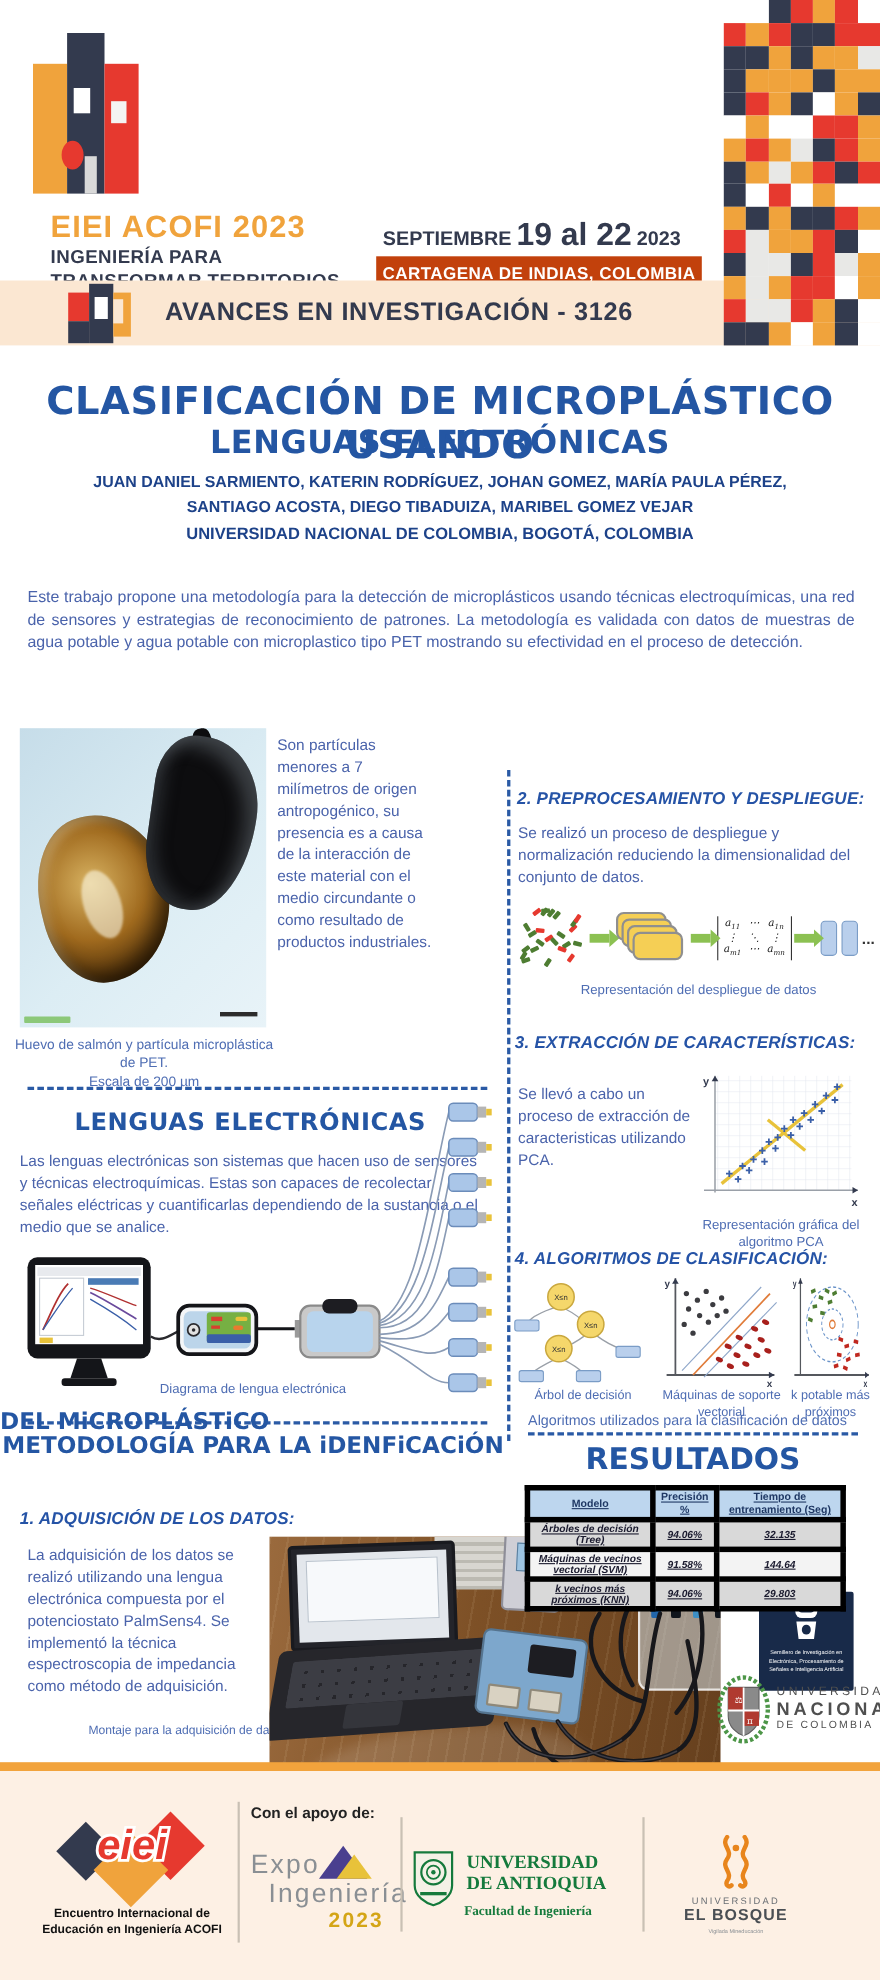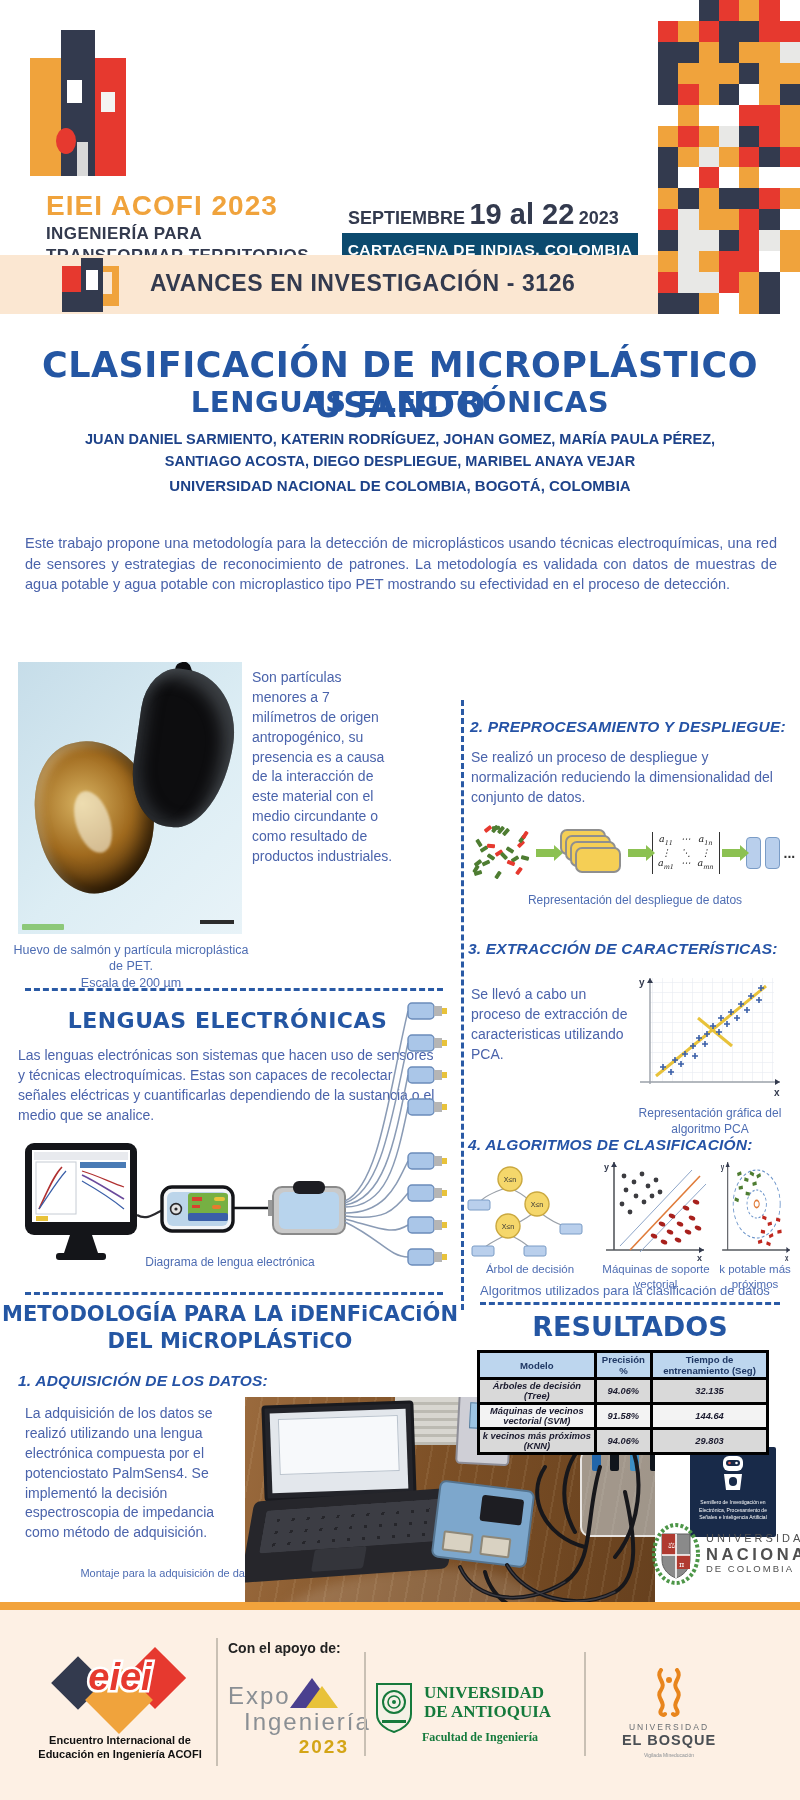--- a/index.html
+++ b/index.html
@@ -8,21 +8,21 @@
   .abs { position:absolute; }
 
   
   .logo-part { position:absolute; }
   .brand-title { font-size:28px; font-weight:bold; color:#f0a33c; letter-spacing:1px; }
   .brand-sub { font-size:17px; font-weight:bold; color:#333a4e; line-height:1.18; letter-spacing:.4px; }
   .date-row { color:#333a4e; font-weight:bold; white-space:nowrap; }
   .date-pre { font-size:18px; }
   .date-days { font-size:29px; }
   .date-year { font-size:18px; }
-  .loc-box { background:#0c4a6e; color:#ffffff; font-weight:bold; font-size:15.5px;
+  .loc-box { background:#c2410c; color:#ffffff; font-weight:bold; font-size:15.5px;
              display:flex; align-items:center; justify-content:center; letter-spacing:.4px; }
   .mosaic { display:grid; grid-template-columns:repeat(7,1fr); grid-auto-rows:1fr; z-index:3; }
   .band { background:#fbe7d2; }
   .band-text { font-size:23px; font-weight:bold; color:#333a4e; letter-spacing:.6px; }
 
   
   .display { font-family:"DejaVu Sans", sans-serif; font-weight:bold; color:#2456a3; }
   .title-1 { font-size:35px; letter-spacing:.5px; text-align:center; }
   .title-2 { font-size:29px; letter-spacing:.5px; text-align:center; }
   .authors { font-size:14.5px; font-weight:bold; color:#1d4289; text-align:center; line-height:1.55; }
@@ -48,21 +48,21 @@
   .matrix { display:flex; align-items:center; flex:none; font-family:"DejaVu Serif", serif; }
   .matrix-grid { display:grid; grid-template-columns:auto auto auto; gap:0 7px;
                  border-left:1.6px solid #333; border-right:1.6px solid #333; padding:2px 5px; }
   .mcell { font-size:9.5px; font-style:italic; color:#222; text-align:center; line-height:1.15; }
   .mcell sub { font-size:6.5px; }
   .bluebar { width:15px; height:32px; background:#b9cfec; border:1.5px solid #7a9cc6; border-radius:4px; margin-right:4px; flex:none; }
   .ellips { font-size:14px; color:#333; font-weight:bold; }
 
   
   table.results { border-collapse:collapse; width:292px; font-size:9.3px; }
-  table.results th, table.results td { border:3px solid #000000; text-align:center; padding:1px 2px; }
+  table.results th, table.results td { border:5px solid #000000; text-align:center; padding:1px 2px;text-decoration:underline; }
   table.results th { background:#bdd6ee; color:#1f3864; font-weight:bold; font-size:9.6px; }
   table.results td { font-style:italic; font-weight:bold; color:#1a1a2e; }
   table.results tr:nth-child(odd) td { background:#d9d9d9; }
   table.results tr:nth-child(even) td { background:#f3f3f3; }
 
   
   .micro-photo { background:linear-gradient(135deg,#c6dde9 0%,#dcedf4 55%,#e8f3f8 100%); overflow:hidden; }
   .egg { position:absolute; left:18px; top:78px; width:118px; height:152px;
          background:radial-gradient(circle at 42% 40%, #d8b362 0%, #a06a1e 45%, #4a2c08 80%, #241302 100%);
          border-radius:46% 54% 58% 42% / 52% 48% 55% 45%; transform:rotate(-14deg);
@@ -268,21 +268,21 @@
     <div class="logo-part" style="left:19px; top:0; width:22px; height:54px; background:#333a4e;"></div>
     <div class="logo-part" style="left:24px; top:12px; width:12px; height:20px; background:#ffffff;"></div>
     <div class="logo-part" style="left:41px; top:8px; width:16px; height:40px; background:#f0a33c;"></div>
     <div class="logo-part" style="left:41px; top:14px; width:9px; height:22px; background:#fbe7d2;"></div>
   </div>
   <div class="abs band-text" style="left:150px; top:270px; z-index:2;">AVANCES EN INVESTIGACIÓN -  3126</div>
 
   <div class="abs display title-1" style="left:0; top:345px; width:800px;">CLASIFICACIÓN DE MICROPLÁSTICO USANDO</div>
   <div class="abs display title-2" style="left:0; top:385px; width:800px;">LENGUAS ELECTRÓNICAS</div>
   <div class="abs authors" style="left:0; top:428px; width:800px;">JUAN DANIEL SARMIENTO, KATERIN RODRÍGUEZ, JOHAN GOMEZ, MARÍA PAULA PÉREZ,</div>
-  <div class="abs authors" style="left:0; top:450px; width:800px;">SANTIAGO ACOSTA, DIEGO DESPLIEGUE, MARIBEL ANAYA VEJAR</div>
+  <div class="abs authors" style="left:0; top:450px; width:800px;">SANTIAGO ACOSTA, DIEGO TIBADUIZA, MARIBEL GOMEZ VEJAR</div>
   <div class="abs affil" style="left:0; top:477px; width:800px;">UNIVERSIDAD NACIONAL DE COLOMBIA, BOGOTÁ, COLOMBIA</div>
 
   <div class="abs body-text just" style="left:25px; top:533px; width:752px; font-size:14.5px;">Este trabajo propone una metodología para la detección de microplásticos usando técnicas electroquímicas, una red de sensores y estrategias de reconocimiento de patrones. La metodología es validada con datos de muestras de agua potable y agua potable con microplastico tipo PET mostrando su efectividad en el proceso de detección.</div>
 
 
   <div class="abs micro-photo" style="left:18px; top:662px; width:224px; height:272px;">
     <div class="egg"></div>
     <div class="egg-hl"></div>
     <div class="chip-stem"></div>
     <div class="chip"></div>
@@ -393,24 +393,24 @@
           <rect x="26" y="3" width="8" height="10" fill="#b5b5b5"></rect>
           <rect x="34" y="5" width="5" height="6" fill="#e8c23a"></rect>
         </g>
     </g>
   </svg>
   <div class="abs caption" style="left:110px; top:1255px; width:240px;">Diagrama de lengua electrónica</div>
 
   <div class="abs dashsep" style="left:25px; top:1292px; width:418px;"></div>
 
   <div class="abs display" style="left:0; top:1302px; width:460px; text-align:center; font-size:21px;">METODOLOGÍA PARA LA iDENFiCACiÓN</div>
-  <div class="abs display" style="left:0; top:1329px; width:460px; text-align:center; font-size:21px;">DEL MiCROPLÁSTiCO</div>
+  <div class="abs display" style="left:0; top:1280px; width:460px; font-size:21px;">DEL MiCROPLÁSTiCO</div>
 
   <div class="abs step-title" style="left:18px; top:1372px;">1. ADQUISICIÓN DE LOS DATOS:</div>
-  <div class="abs body-text" style="left:25px; top:1404px; width:212px;">La adquisición de los datos se realizó utilizando una lengua electrónica compuesta por el potenciostato PalmSens4. Se implementó la decisión espectroscopia de impedancia como método de adquisición.</div>
+  <div class="abs body-text" style="left:25px; top:1404px; width:212px;">La adquisición de los datos se realizó utilizando una lengua electrónica compuesta por el potenciostato PalmSens4. Se implementó la técnica espectroscopia de impedancia como método de adquisición.</div>
   <div class="abs caption" style="left:70px; top:1566px; width:200px; font-size:11px;">Montaje para la adquisición de datos</div>
 
   <div class="abs montaje" style="left:245px; top:1397px; width:410px; height:232px;">
     <div class="wood"></div>
     <div class="blinds"></div>
     <div class="wall"></div>
     <div class="sheen"></div>
     <div class="lap-screen">
       <div class="lap-screen-inner">
         <div class="lap-win"></div>

